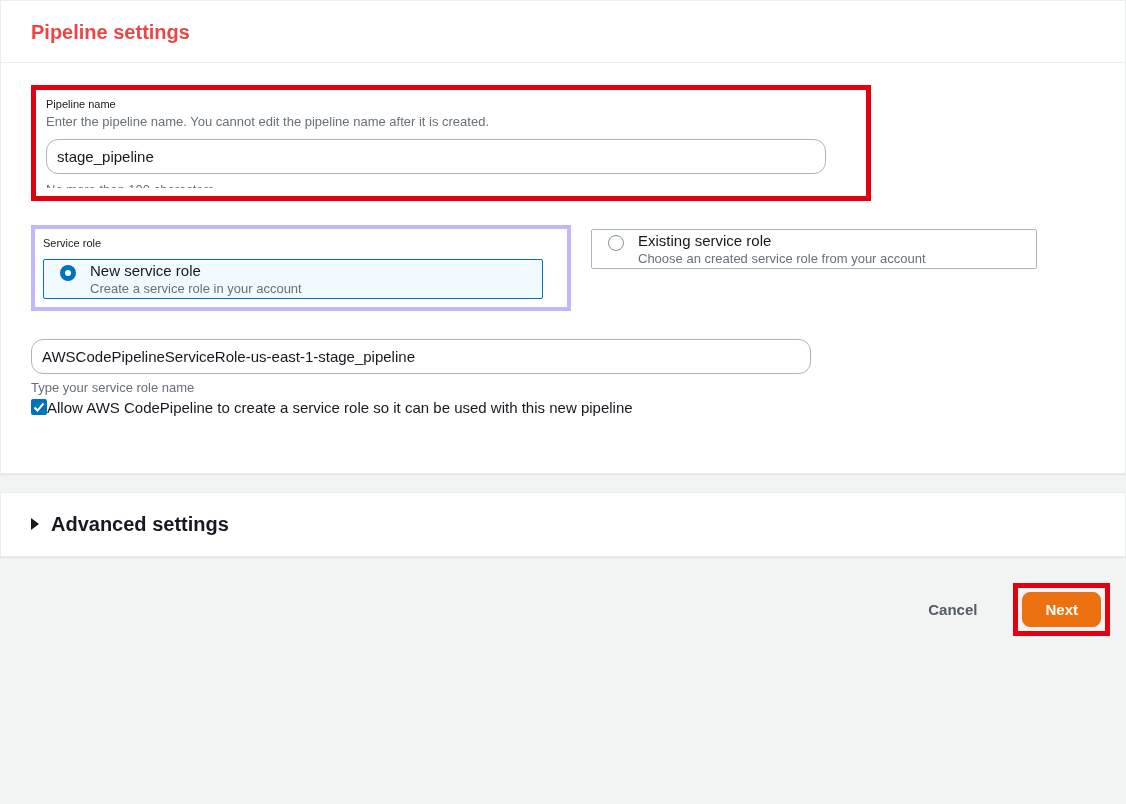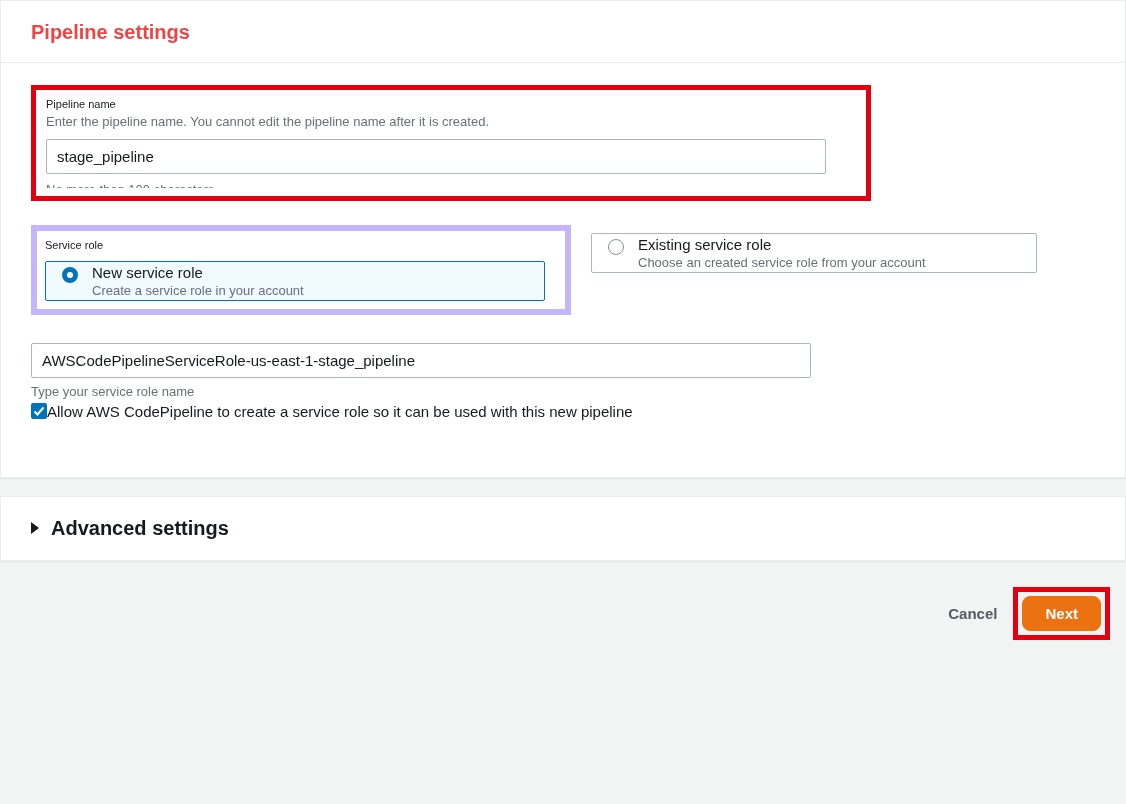--- a/index.html
+++ b/index.html
@@ -40,21 +40,21 @@
       font-size: 13px;
       color: #687078;
       margin-bottom: 10px;
     }
     .text-input {
       width: 780px;
       padding: 8px 10px;
       font-size: 15px;
       color: #16191f;
       border: 1px solid #aab7b8;
-      border-radius: 2px;
+      border-radius: 12px;
       background: #fff;
     }
     .hint-below {
       font-size: 13px;
       color: #687078;
       margin-top: 6px;
     }
     .highlight-box {
       border: 5px solid #e3000f;
       padding: 8px 10px 8px 10px;
@@ -94,21 +94,21 @@
       font-size: 15px;
       color: #16191f;
       margin-bottom: 2px;
     }
     .radio-desc {
       font-size: 13px;
       color: #687078;
     }
     .service-role-highlight {
       display: inline-block;
-      border: 6px solid #c4b5fd;
+      border: 4px solid #c4b5fd;
       padding: 6px 8px 8px 8px;
     }
     .service-role-highlight .field-label { margin-top:2px; }
     .role-name-block { margin-top: 22px; }
     .checkbox-row {
       display: flex;
       align-items: flex-start;
       margin-top: 2px;
       max-width: 800px;
     }
@@ -146,20 +146,21 @@
       width:0; height:0;
       border-top:6px solid transparent;
       border-bottom:6px solid transparent;
       border-left:8px solid #16191f;
     }
     .footer {
       padding: 26px 16px 18px 0;
       display:flex;
       justify-content:flex-end;
       align-items:center;
+      gap: 20px;
     }
     .btn-cancel {
       background:transparent;
       border:none;
       font-size:15px;
       font-weight:700;
       color:#545b64;
       padding:8px 16px;
       cursor:pointer;
     }

